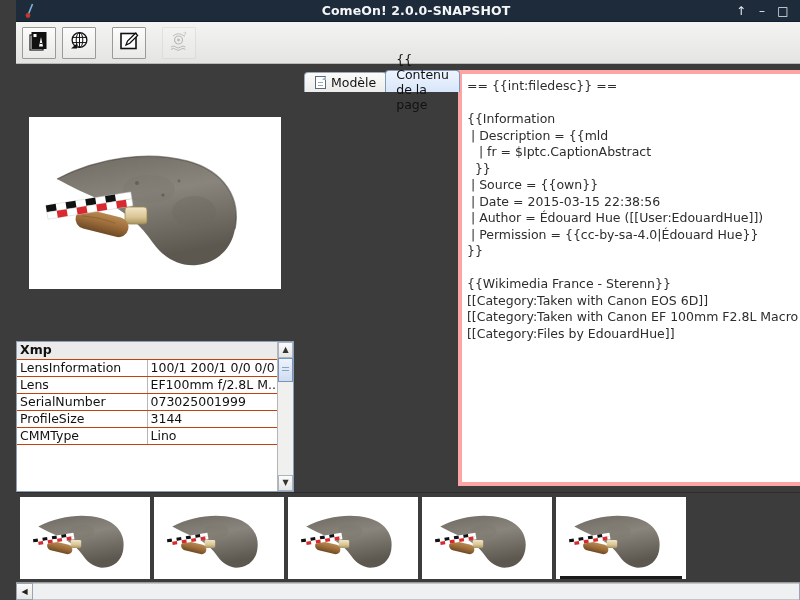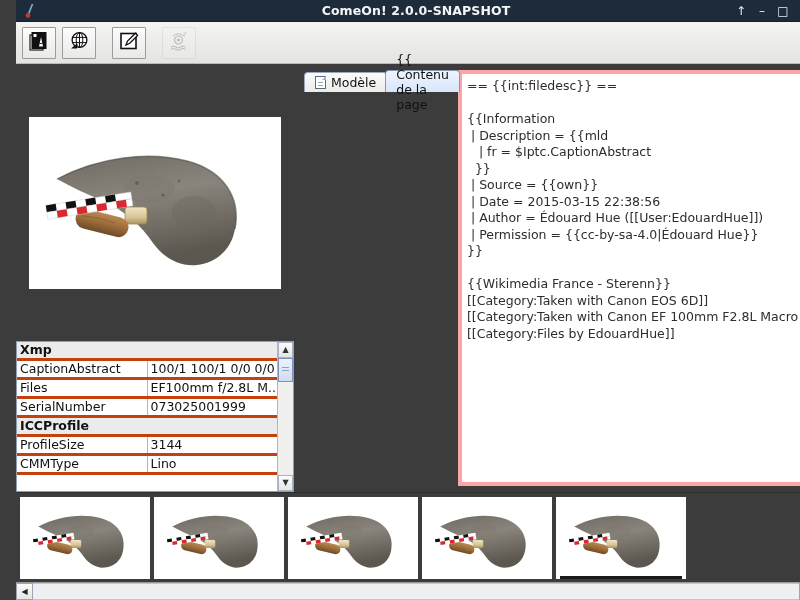--- a/index.html
+++ b/index.html
@@ -151,21 +151,21 @@
     width: 100%;
     border-collapse: collapse;
     font-size: 12.5px;
     color: #111;
     table-layout: fixed;
   }
   table.meta td {
     height: 17px;
     padding: 0 2px 0 3px;
     border-right: 1px solid #b6b6b6;
-    border-bottom: 3px solid #c2410c;
+    border-bottom: 1px solid #c2410c;
     white-space: nowrap;
     overflow: hidden;
     line-height: 16px;
     background: #ffffff;
   }
   table.meta tr.section td {
     background: #ebebeb;
     font-weight: bold;
     border-right: none;
   }
@@ -437,33 +437,30 @@
       </div>
 
       <div class="meta-wrap">
         <div class="meta-table">
           <table class="meta">
             <tbody>
               <tr class="section">
                 <td class="k" colspan="2">Xmp</td>
               </tr>
               <tr>
-                <td class="k">CaptionAbstract</td>
-                <td class="v">100/1 100/1 0/0 0/0</td>
+                <td class="k">LensInformation</td>
+                <td class="v">100/1 200/1 0/0 0/0</td>
               </tr>
               <tr>
-                <td class="k">Files</td>
+                <td class="k">Lens</td>
                 <td class="v">EF100mm f/2.8L M...</td>
               </tr>
               <tr>
                 <td class="k">SerialNumber</td>
                 <td class="v">073025001999</td>
-              </tr>
-              <tr class="section">
-                <td class="k" colspan="2">ICCProfile</td>
               </tr>
               <tr>
                 <td class="k">ProfileSize</td>
                 <td class="v">3144</td>
               </tr>
               <tr>
                 <td class="k">CMMType</td>
                 <td class="v">Lino</td>
               </tr>
             </tbody>

